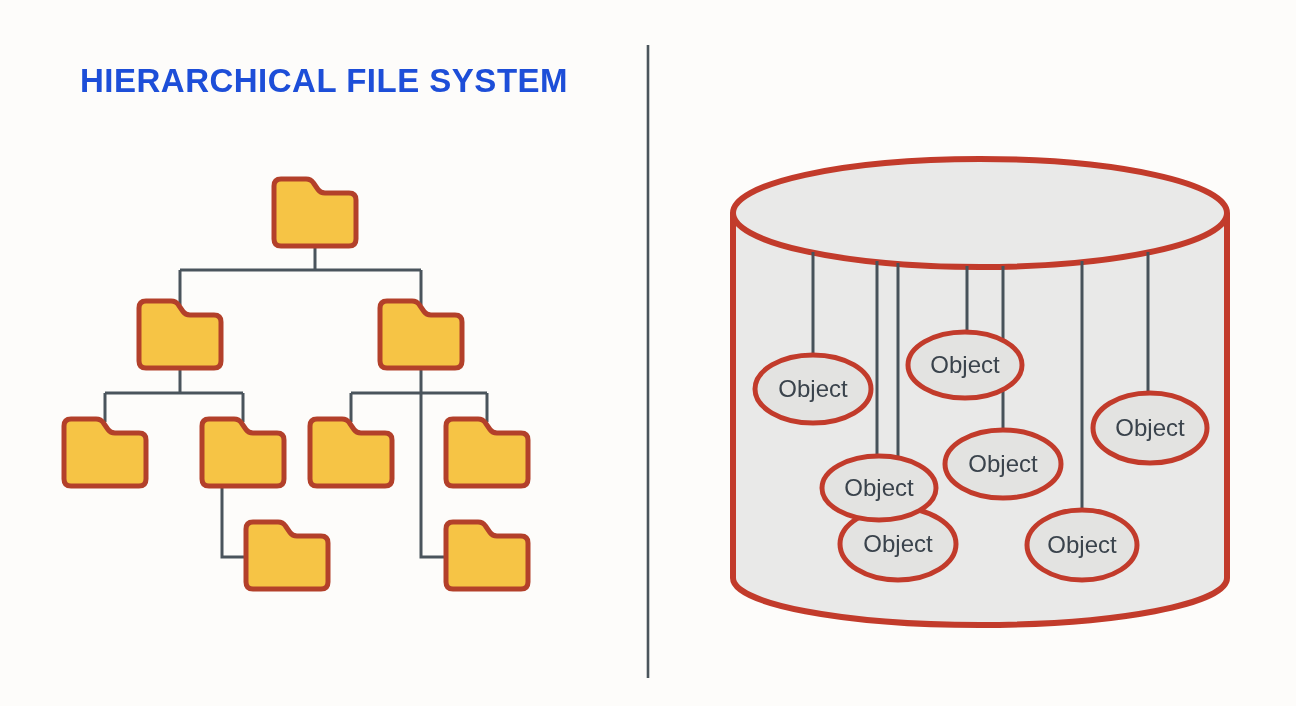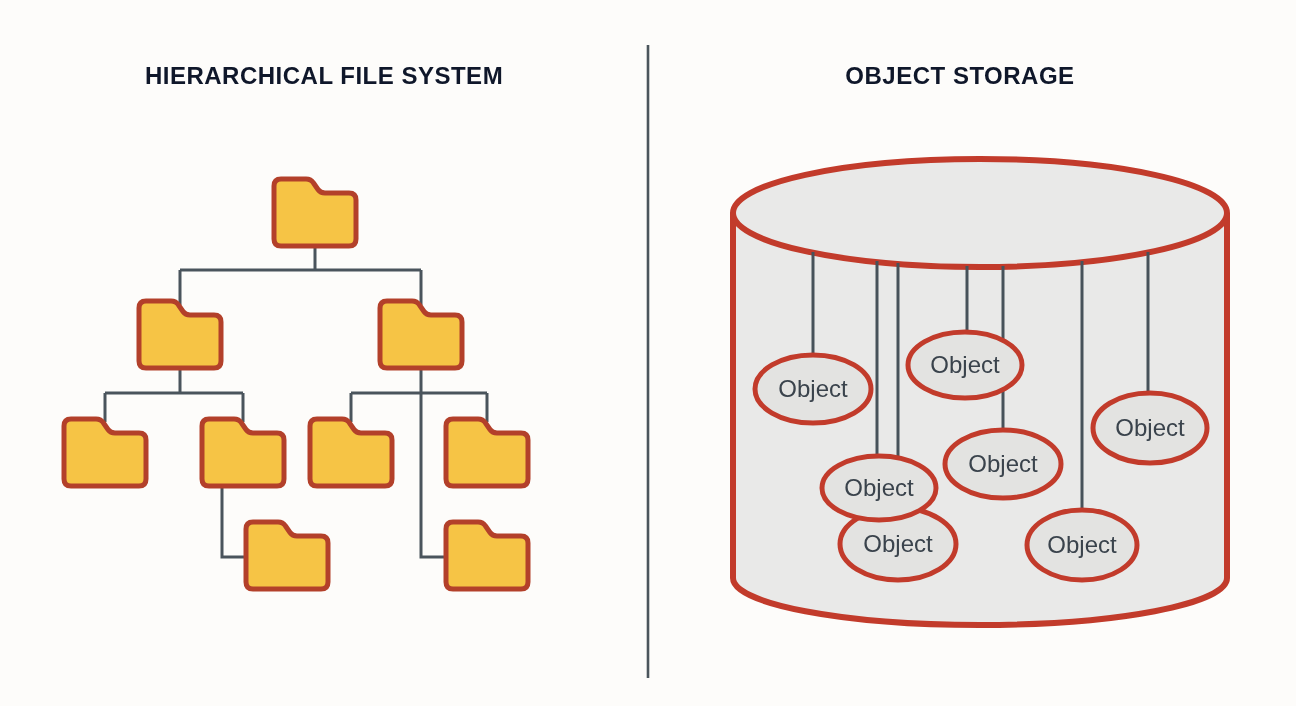--- a/index.html
+++ b/index.html
@@ -5,43 +5,42 @@
   html,body{margin:0;padding:0;}
   body{
     width:1296px;height:706px;overflow:hidden;
     background:#fdfcfa;
     font-family:"Liberation Sans", sans-serif;
   }
   .stage{position:relative;width:1296px;height:706px;}
   .panel-title{
     position:absolute;top:62px;width:648px;
     text-align:center;
-    font-size:24px;font-weight:700;letter-spacing:.5px;
-    color:#0f172a;
+    font-size:33px;font-weight:700;letter-spacing:.5px;
+    color:#1d4ed8;
     white-space:nowrap;
   }
   .panel-title.left{left:0;}
   .panel-title.right{left:636px;}
   svg.scene{position:absolute;left:0;top:0;}
   .divider{stroke:#4b555c;stroke-width:2.6;}
   .tree-line{stroke:#4a545c;stroke-width:3;fill:none;}
   .folder{fill:#f6c445;stroke:#b3402a;stroke-width:5;stroke-linejoin:round;}
   .cyl{fill:#e9e9e8;stroke:#c23b2b;stroke-width:6;}
   .hang-line{stroke:#47525a;stroke-width:3;}
   .obj-ellipse{fill:#e3e3e1;stroke:#c23b2b;stroke-width:5;}
   .obj-label{fill:#3a434c;font-size:24px;font-family:"Liberation Sans",sans-serif;text-anchor:middle;}
 </style>
 </head>
 <body>
 
 <div class="stage">
 
   <div class="panel-title left">HIERARCHICAL FILE SYSTEM</div>
 
-  <div class="panel-title right">OBJECT STORAGE</div>
 
   <svg class="scene" width="1296" height="706" viewBox="0 0 1296 706">
 
     <defs>
       <path id="folder-shape" d="M7 0 H32 Q37 0 39.5 4 L44 10.5 Q46.5 14 51 14 H75 Q82 14 82 21 V60 Q82 67 75 67 H7 Q0 67 0 60 V7 Q0 0 7 0 Z"></path>
     </defs>
 
     <line class="divider" x1="648" y1="45" x2="648" y2="678"></line>
 
     <g>

